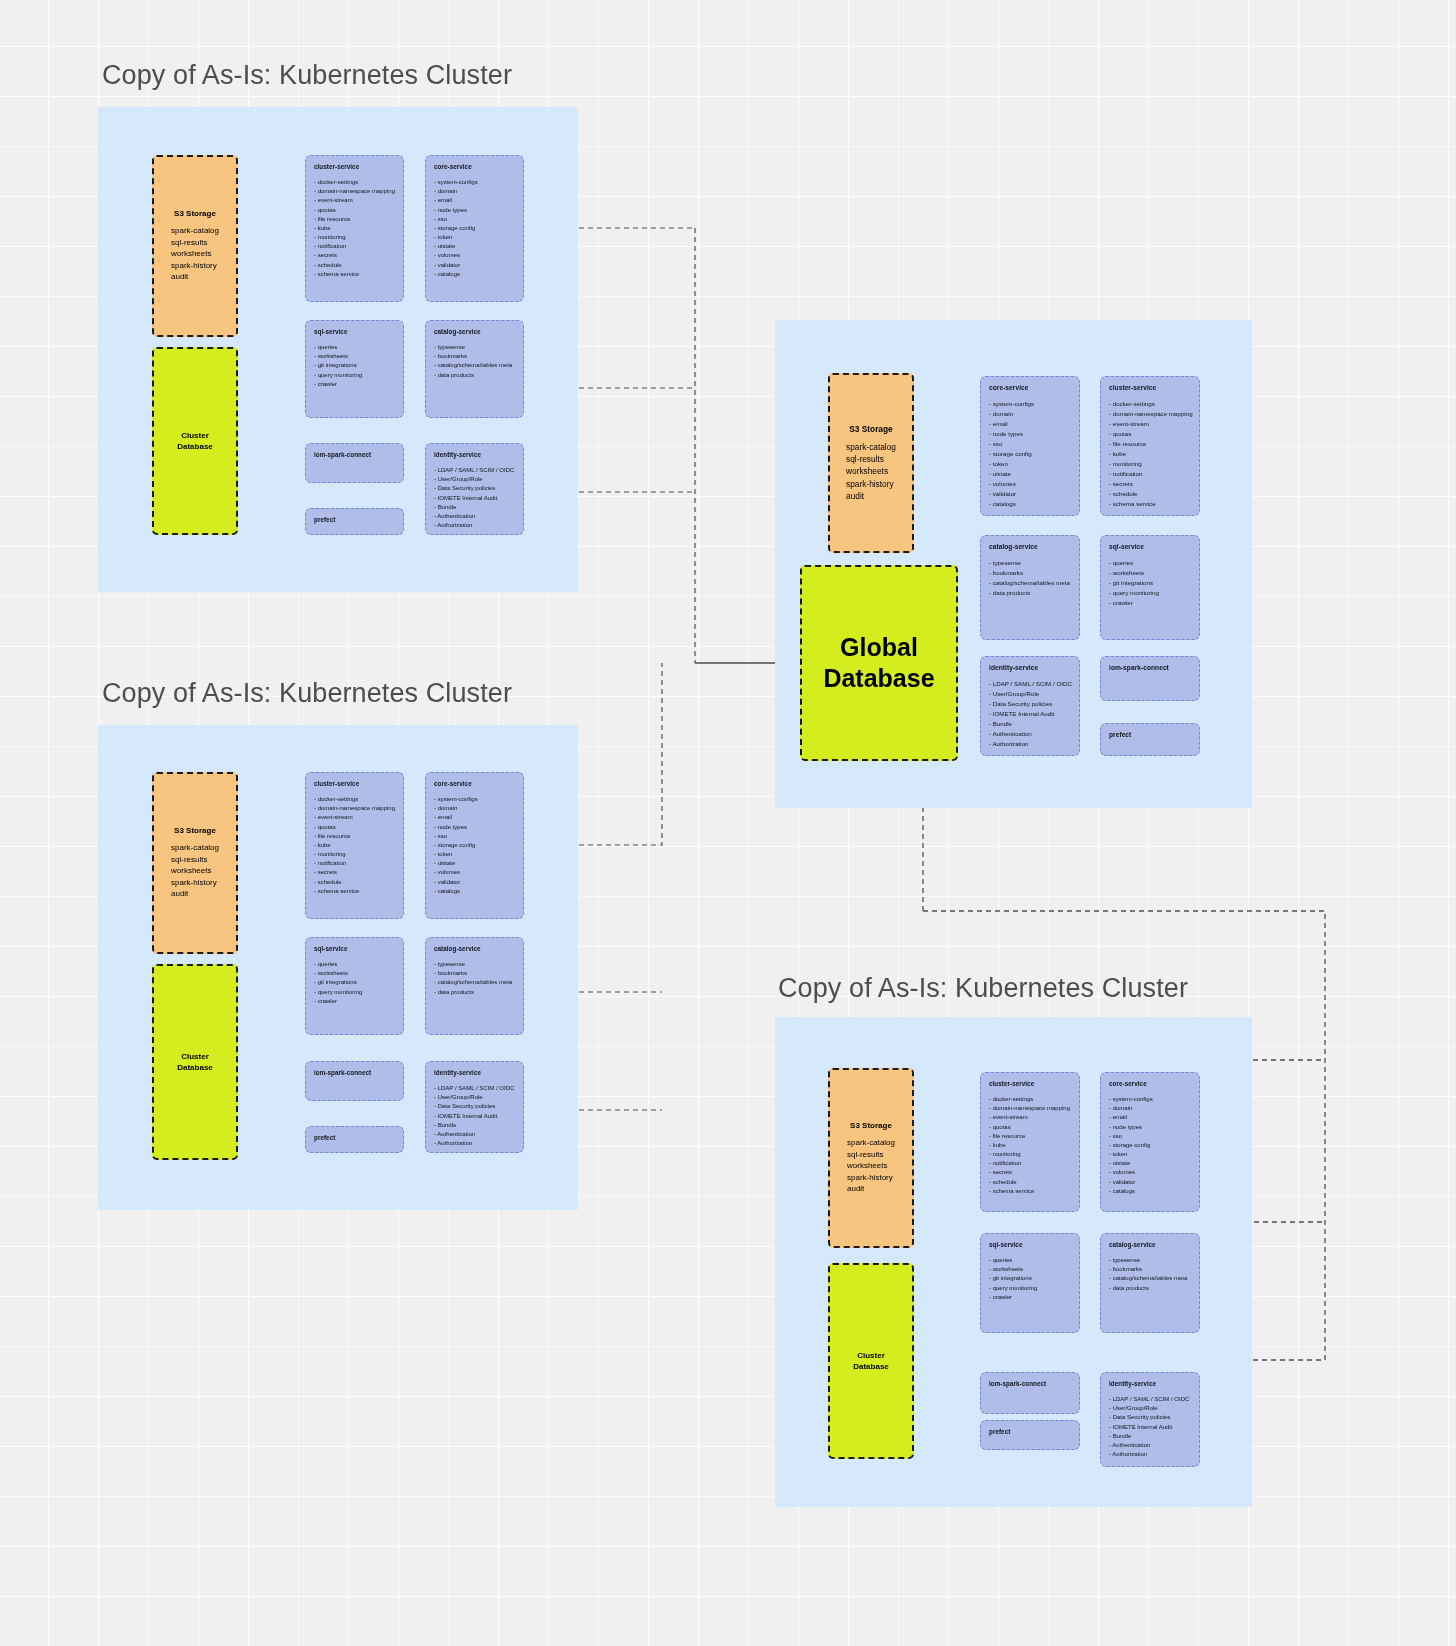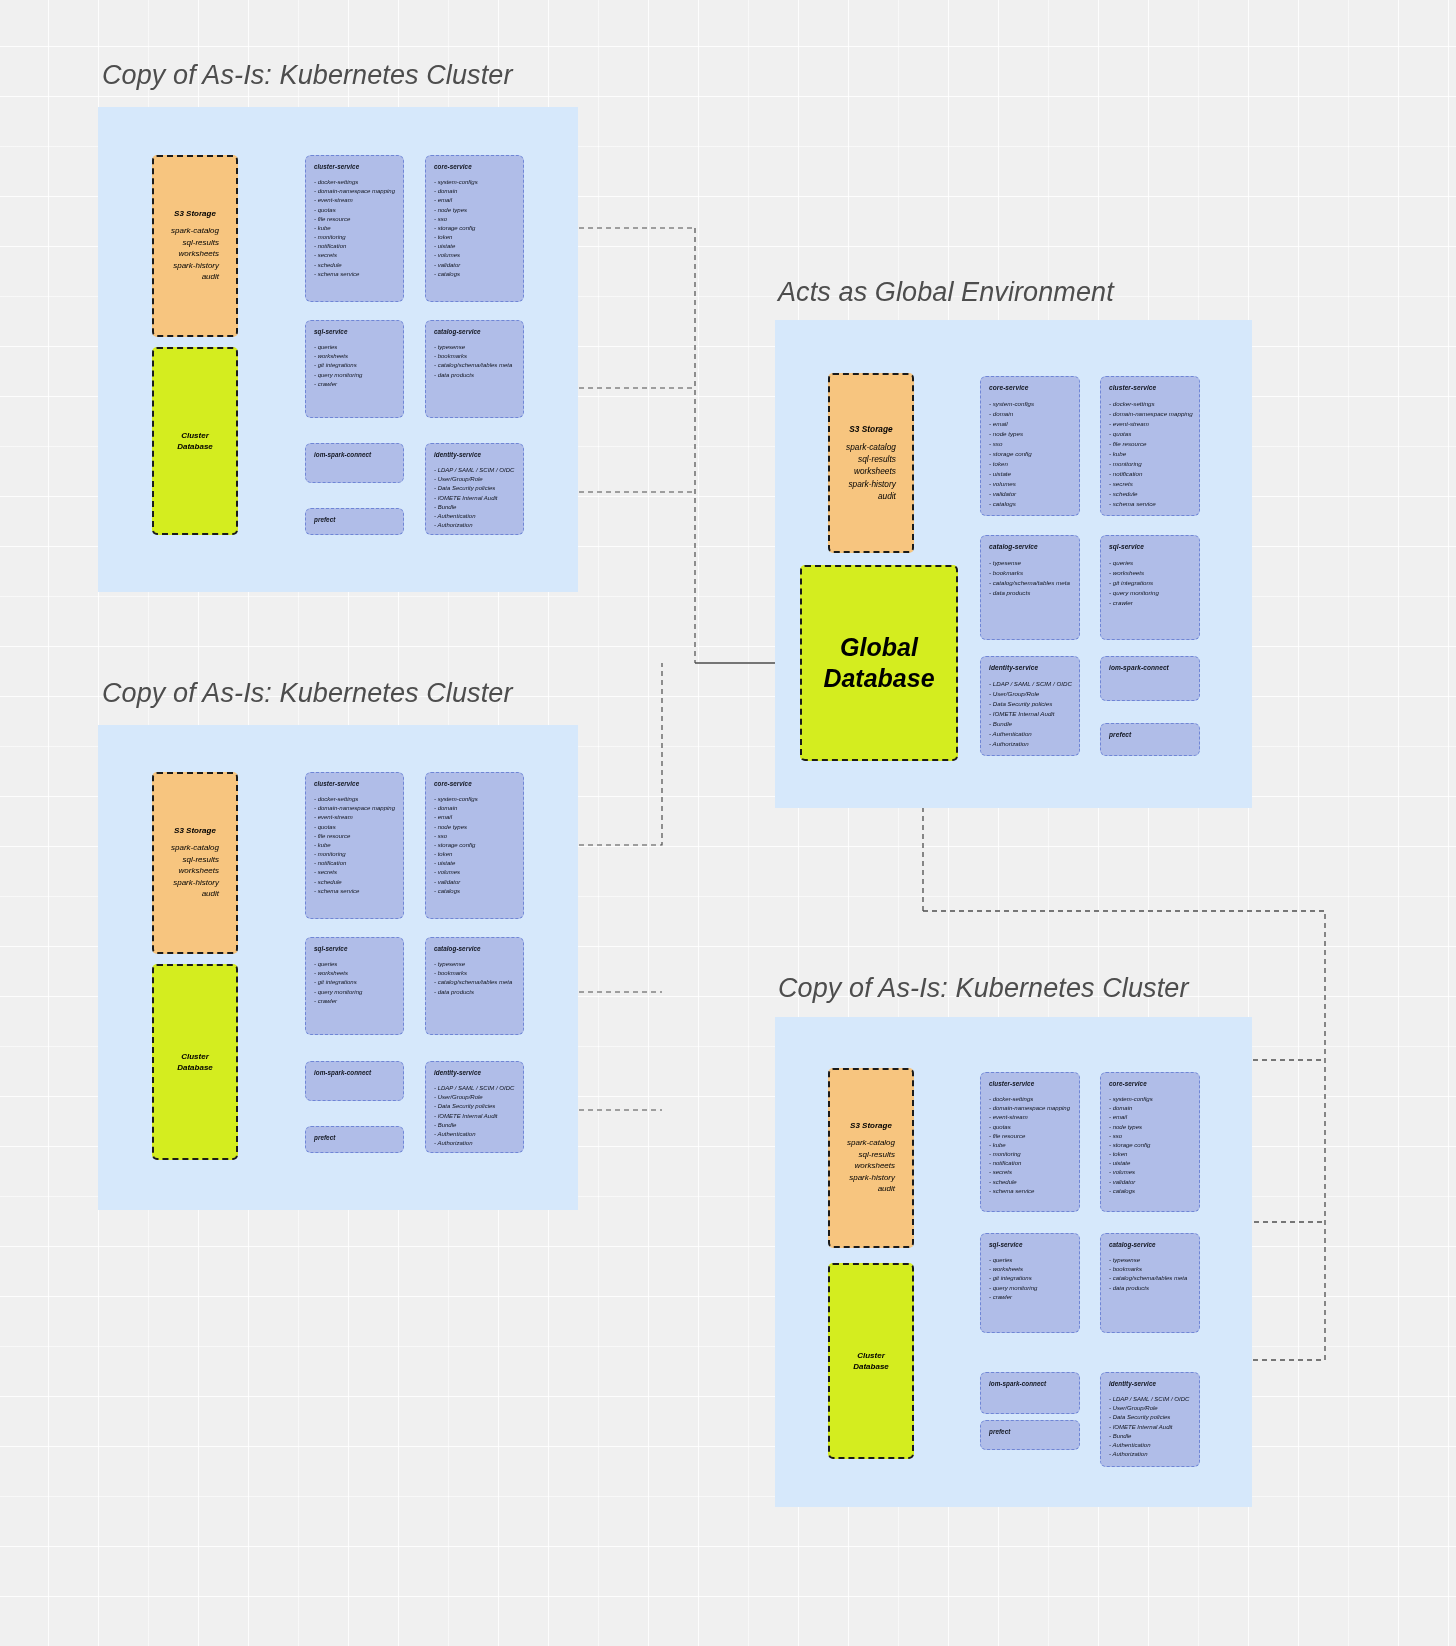--- a/index.html
+++ b/index.html
@@ -12,21 +12,20 @@
     position: relative;
     width: 1456px; height: 1646px;
     background-color: #f0f0f0;
     background-image:
       linear-gradient(to right, rgba(255,255,255,0.85) 1px, transparent 1px),
       linear-gradient(to bottom, rgba(255,255,255,0.85) 1px, transparent 1px),
       linear-gradient(to right, rgba(208,208,208,0.9) 1px, transparent 1px),
       linear-gradient(to bottom, rgba(208,208,208,0.9) 1px, transparent 1px);
     background-size: 50px 50px, 50px 50px, 150px 150px, 150px 150px;
     background-position: -2px -4px, -2px -4px, -2px -4px, -2px -4px;
-    font-style: italic;
   }
   #edges { position: absolute; left: 0; top: 0; width: 1456px; height: 1646px; pointer-events: none; }
 
   .grp-title {
     position: absolute;
     font-size: 27px;
     color: #4d4d4d;
     white-space: nowrap;
     letter-spacing: 0.1px;
   }
@@ -36,21 +35,21 @@
   }
   .store-box {
     position: absolute;
     background: #f7c57f;
     border: 2px dashed #1a1a1a;
     border-radius: 5px;
     display: flex;
     flex-direction: column;
     align-items: center;
     justify-content: center;
-    text-align: right;
+    text-align: left;
     color: #000;
   }
   .store-title { font-weight: bold; font-size: 8px; margin-bottom: 7px; }
   .store-lines { font-size: 8px; line-height: 1.45; }
 
   .db-box {
     position: absolute;
     background: #d4ed1f;
     border: 2px dashed #1a1a1a;
     border-radius: 5px;
@@ -319,21 +318,20 @@
         <div>- IOMETE Internal Audit</div>
         <div>- Bundle</div>
         <div>- Authentication</div>
         <div>- Authorization</div>
       </div>
   </div>
   <div class="svc" style="left:305px; top:1126px; width:99px; height:27px;">
     <div class="svc-title">prefect</div>
   </div>
 
-  <div class="grp-title" style="left:778px; top:277px;">Acts as Global Environment</div>
   <div class="panel" style="left:775px; top:320px; width:477px; height:488px;"></div>
 
   <div class="store-box g" style="left:828px; top:373px; width:86px; height:180px;">
     <div class="store-title">S3 Storage</div>
     <div class="store-lines">
         <div>spark-catalog</div>
         <div>sql-results</div>
         <div>worksheets</div>
         <div>spark-history</div>
         <div>audit</div>

